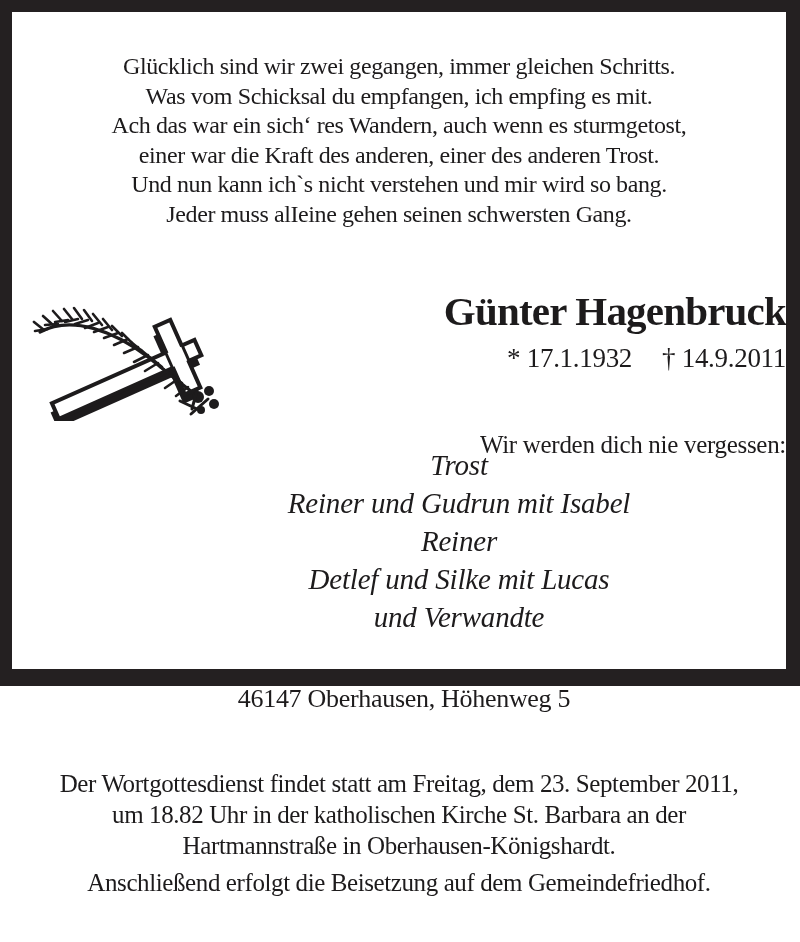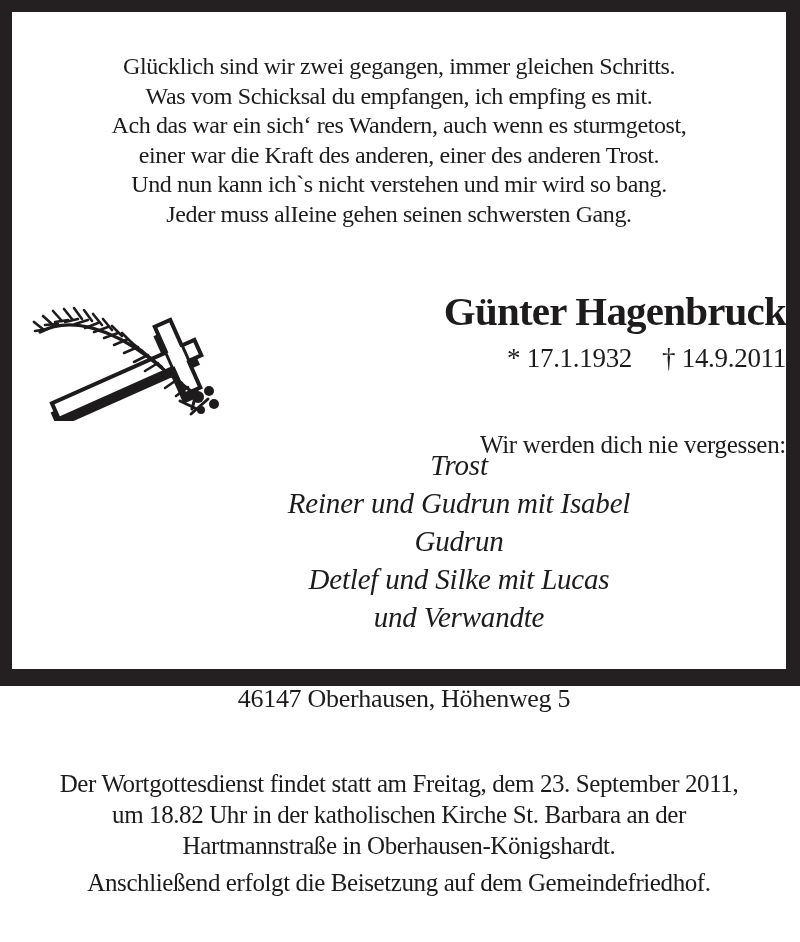--- a/index.html
+++ b/index.html
@@ -156,21 +156,21 @@
       <div class="dates">
         <span class="birth">* 17.1.1932</span><span class="death">† 14.9.2011</span>
       </div>
     </div>
 
     <div class="farewell">Wir werden dich nie vergessen:</div>
 
     <div class="mourners">
       <div>Trost</div>
       <div>Reiner und Gudrun mit Isabel</div>
-      <div>Gudrun</div>
+      <div>Reiner</div>
       <div>Detlef und Silke mit Lucas</div>
       <div>und Verwandte</div>
     </div>
 
     <div class="address">46147 Oberhausen, Höhenweg 5</div>
 
     <div class="service">
       <div>Der Wortgottesdienst findet statt am Freitag, dem 23. September 2011,</div>
       <div>um 18.82 Uhr in der katholischen Kirche St. Barbara an der</div>
       <div>Hartmannstraße in Oberhausen-Königshardt.</div>

